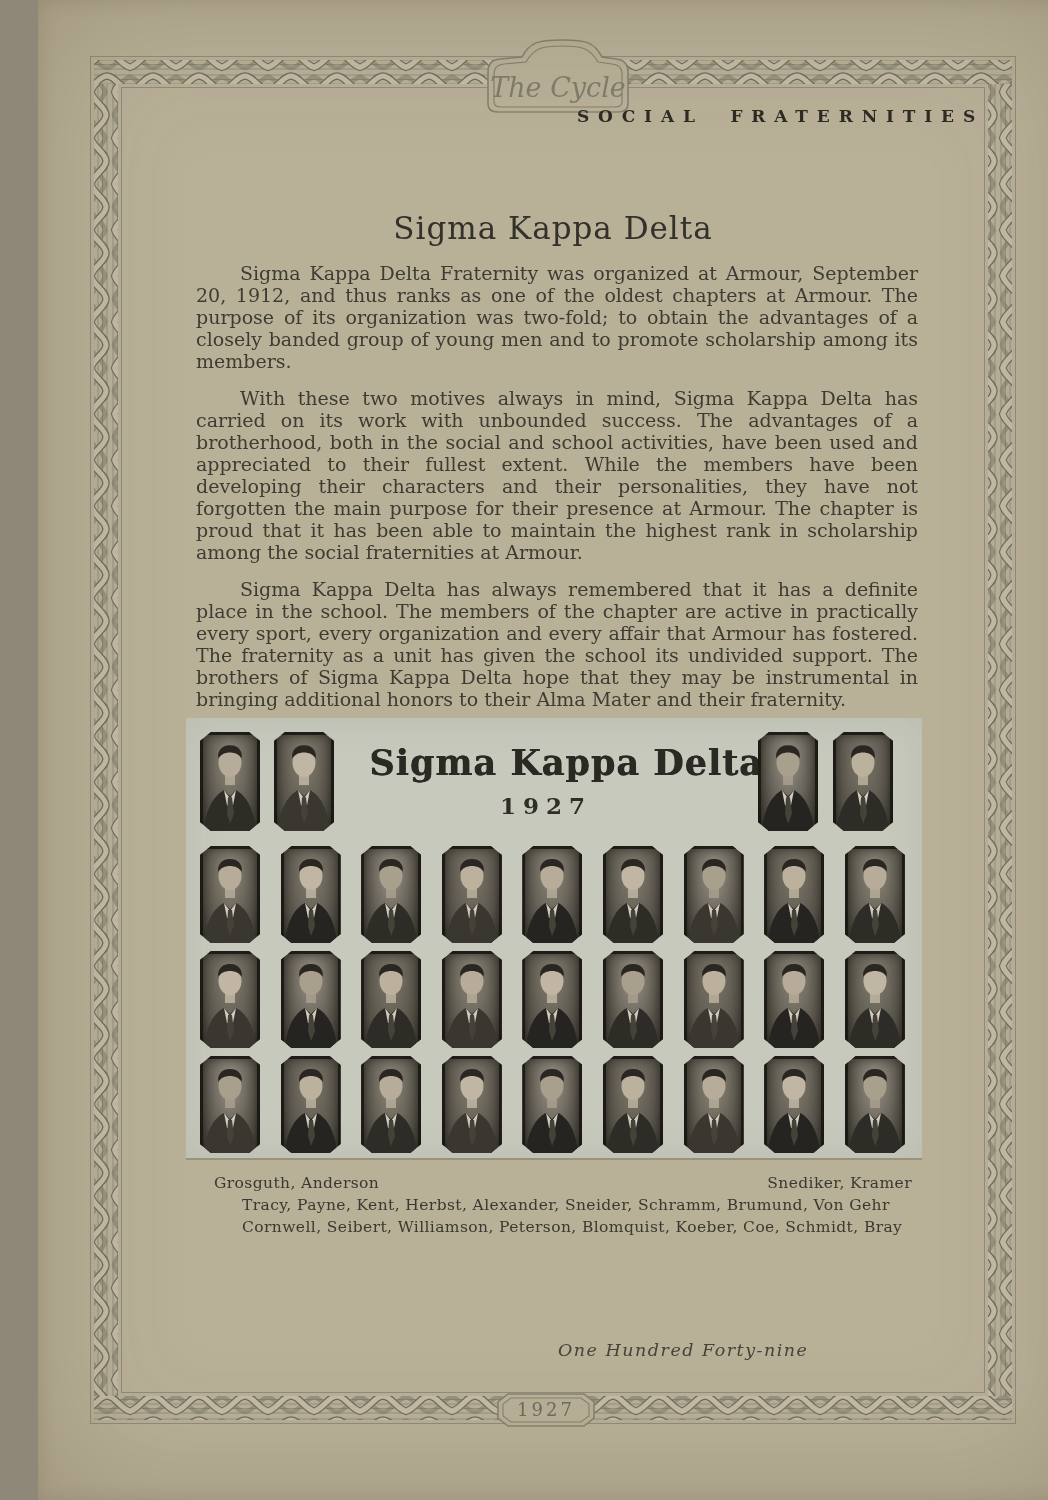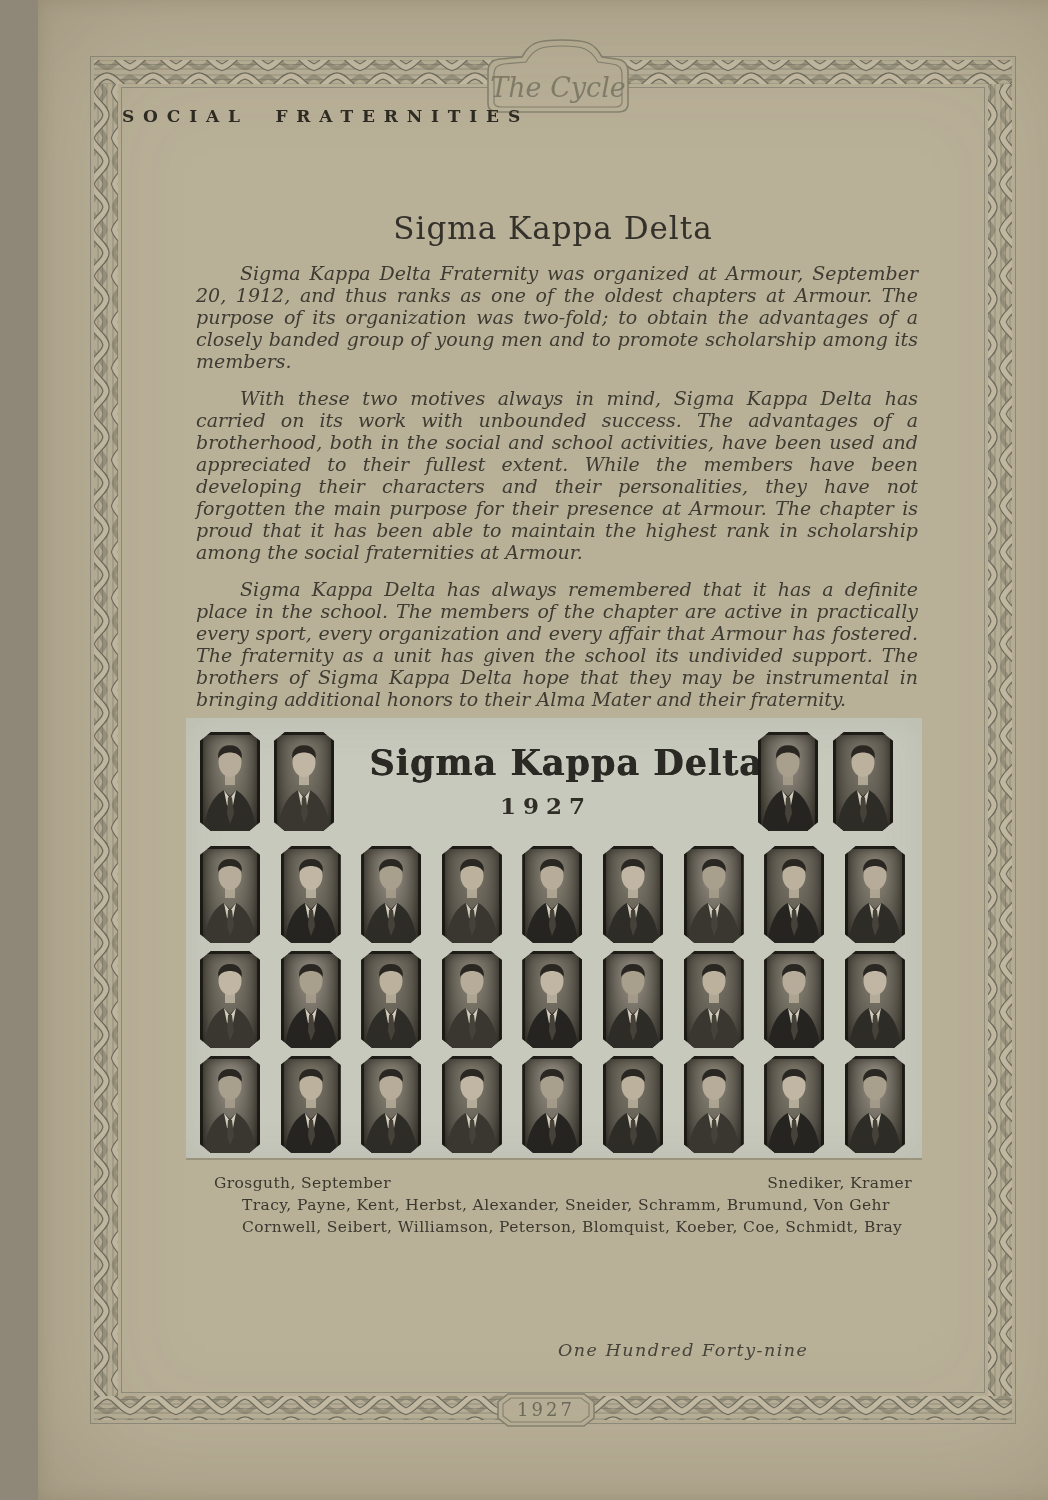--- a/index.html
+++ b/index.html
@@ -11,30 +11,30 @@
     margin-left:38px;
   }
   .sheet::after{
     content:"";position:absolute;inset:0;pointer-events:none;
     box-shadow:inset 0 0 140px rgba(88,76,52,.28), inset 0 0 18px rgba(88,76,52,.18);
   }
   .frame-svg{position:absolute;left:0;top:0;}
 
   .section-heading{
     position:absolute;left:84px;top:106px;width:862px;
-    text-align:left;font-size:17px;font-weight:bold;color:#2d2b23;
+    text-align:right;font-size:17px;font-weight:bold;color:#2d2b23;
     letter-spacing:.52em;word-spacing:.7em;
   }
   .article-title{
     position:absolute;left:84px;top:210px;width:862px;
     text-align:center;font-size:31px;color:#33312a;letter-spacing:1px;
   }
   .body-copy{
     position:absolute;left:158px;top:262px;width:722px;
-    font-size:19px;line-height:22px;text-align:justify;color:#3e3c32;font-style:italic;
+    font-size:19px;line-height:22px;text-align:justify;color:#3e3c32;
   }
   .body-copy p{margin:0 0 15px 0;text-indent:44px;}
 
   .plate{
     position:absolute;left:148px;top:718px;width:736px;height:440px;
     background:#c7c9bd;
     box-shadow:0 2px 0 rgba(60,55,40,.25), inset 0 0 40px rgba(100,100,85,.12);
   }
   .plate-title{
     position:absolute;left:170px;top:24px;width:420px;text-align:center;
@@ -443,21 +443,21 @@
             <rect x="25" y="40" width="10" height="12" fill="#a99f8d" opacity="0.85"></rect>
             <ellipse cx="30" cy="30" rx="11.5" ry="14" fill="#a99f8d"></ellipse>
             <path d="M30,13 C20,13 17,21 18.5,26 C22,18 38,18 41.5,26 C43,21 40,13 30,13 Z" fill="#2a2723"></path>
           </svg>
         </div>
       </div>
   </div>
 
   <div class="caption">
     <div class="row1">
-      <span>Grosguth, September</span>
+      <span>Grosguth, Anderson</span>
       <span>Snediker, Kramer</span>
     </div>
     <div class="row-indent">Tracy, Payne, Kent, Herbst, Alexander, Sneider, Schramm, Brumund, Von Gehr</div>
     <div class="row-indent">Cornwell, Seibert, Williamson, Peterson, Blomquist, Koeber, Coe, Schmidt, Bray</div>
   </div>
 
   <div class="folio">One Hundred Forty-nine</div>
 
 </div>
 

